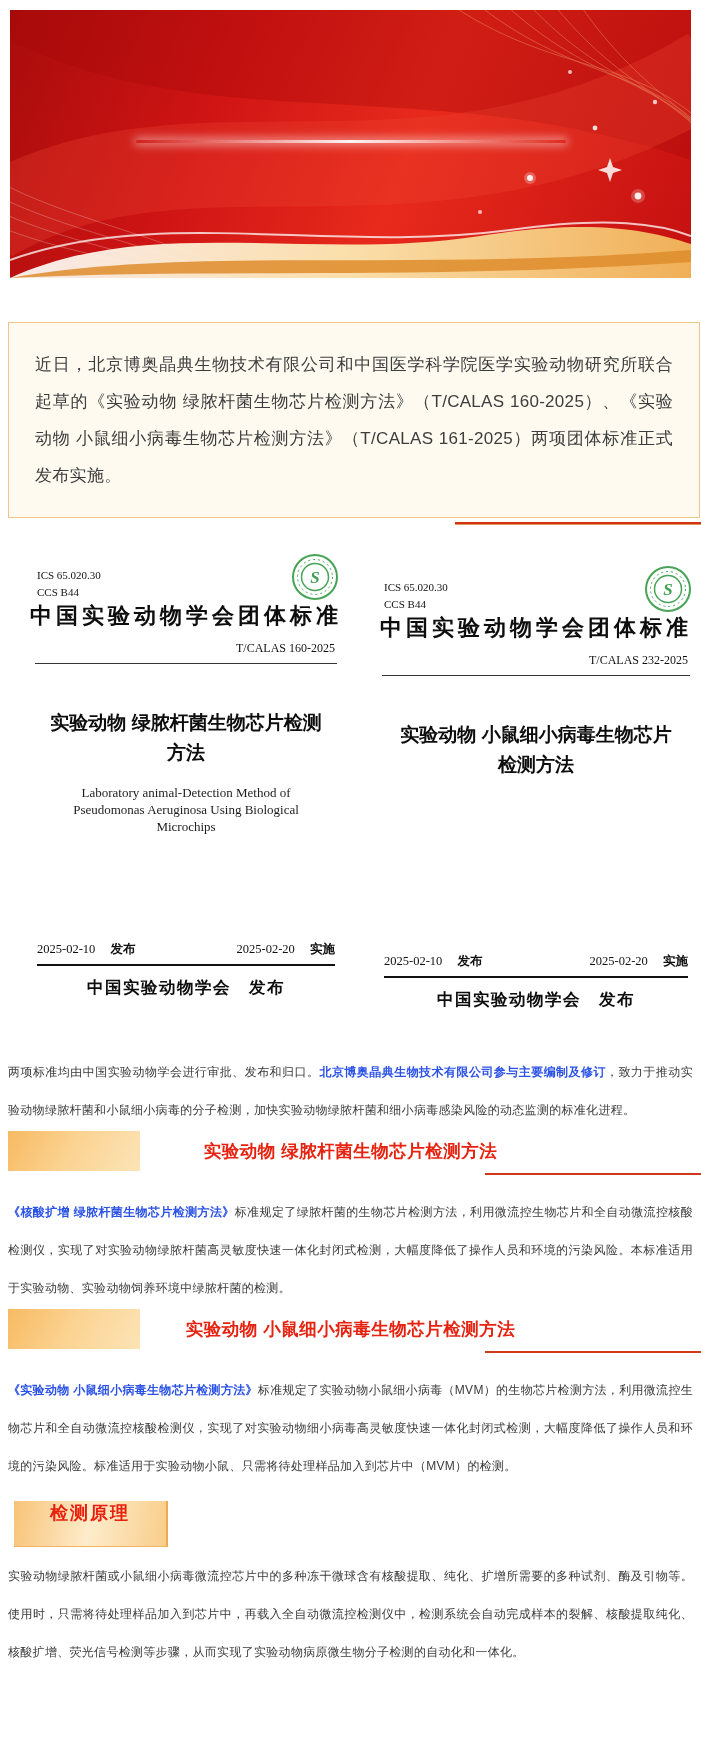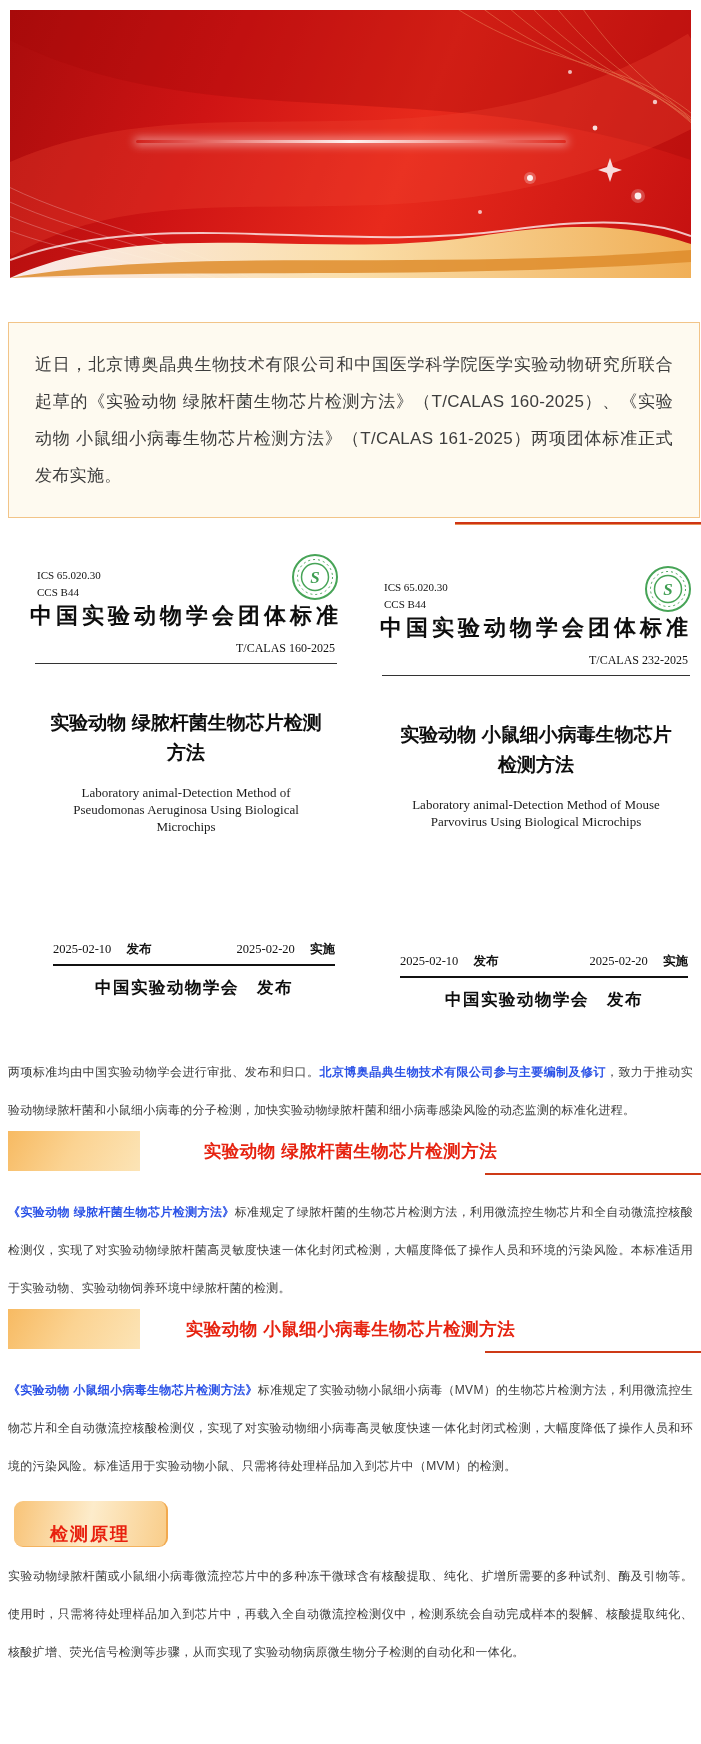--- a/index.html
+++ b/index.html
@@ -35,21 +35,21 @@
   .cover-codes{font-family:"Liberation Serif",serif;font-size:11px;line-height:1.55;color:#111;}
   .logo-svg{width:48px;height:48px;display:block;}
   .cover-org{text-align:center;font-family:"Liberation Serif",serif;font-weight:700;
              font-size:22px;letter-spacing:4px;color:#0d0d0d;white-space:nowrap;}
   .cover-no{margin:10px 12px 0 0;text-align:right;font-family:"Liberation Serif",serif;font-size:12px;color:#111;}
   .cover-rule{border:none;border-top:1px solid #333;margin:7px 10px 0 10px;}
   .cover-title{margin-top:44px;padding:0 22px;text-align:center;font-weight:700;font-size:19px;
                line-height:30px;color:#0d0d0d;}
   .cover-en{margin-top:16px;padding:0 26px;text-align:center;font-family:"Liberation Serif",serif;
             font-size:13px;line-height:17px;color:#1c1c1c;}
-  .cover-footer{position:absolute;left:16px;right:0;bottom:0;padding:0 12px 0 12px;}
+  .cover-footer{position:absolute;left:0;right:0;bottom:0;padding:0 12px 0 12px;}
   .cover-dates{display:flex;justify-content:space-between;font-family:"Liberation Serif",serif;
                font-size:12.5px;color:#111;}
   .date-pair span{display:inline-block;}
   .date-pair .d-label{margin-left:12px;font-family:"Liberation Sans",sans-serif;font-weight:700;font-size:12.5px;}
   .cover-rule2{border:none;border-top:2.5px solid #111;margin-top:6px;}
   .cover-pub{margin-top:11px;padding-bottom:14px;text-align:center;font-weight:700;font-size:16.5px;
              letter-spacing:1.5px;color:#0d0d0d;}
 
   
   .para{margin:0 8px;font-size:12px;line-height:38px;text-align:justify;letter-spacing:.3px;color:#3a3a3a;}
@@ -60,23 +60,23 @@
 
   
   .sec-row{position:relative;height:40px;margin-top:2px;}
   .gold-bar{position:absolute;left:8px;top:0;width:132px;height:40px;
             background:linear-gradient(118deg,#f7ba62 0%,#fbd392 48%,#fce4b6 100%);}
   .sec-title{position:absolute;left:0;right:0;top:50%;transform:translateY(-50%);
              text-align:center;font-weight:700;font-size:17.5px;color:#e62310;letter-spacing:.5px;}
   .sec-underline{position:absolute;right:0;bottom:-4px;width:216px;height:2px;background:#ce3a17;}
 
   
-  .badge{margin:16px 0 4px 14px;width:152px;height:45px;display:flex;align-items:flex-end;justify-content:center;
+  .badge{margin:16px 0 4px 14px;width:152px;height:45px;display:flex;align-items:flex-start;justify-content:center;
          background:linear-gradient(100deg,#f8c377 0%,#fdeccb 50%,#f9cd8a 100%);
-         border-right:2px solid #f2a94e;border-bottom:1px solid #f4b35f;border-radius:9px;}
+         border-right:2px solid #f2a94e;border-bottom:1px solid #f4b35f;}
   .badge-label{font-weight:700;font-size:18px;color:#e8200e;letter-spacing:2px;}
 </style>
 </head>
 <body>
 
 <div class="page">
 
   <div class="banner">
     <svg class="banner-art" viewBox="0 0 681 268" preserveAspectRatio="none">
       <defs>
@@ -173,21 +173,20 @@
           <circle cx="24" cy="24" r="22" fill="none" stroke="#47a457" stroke-width="2"></circle>
           <circle cx="24" cy="24" r="17.5" fill="none" stroke="#47a457" stroke-width="1" stroke-dasharray="2 3"></circle>
           <circle cx="24" cy="24" r="13.5" fill="none" stroke="#47a457" stroke-width="1.5"></circle>
           <text x="24" y="30" text-anchor="middle" font-size="17" font-family="Liberation Serif, serif" font-style="italic" font-weight="bold" fill="#3f9e52">S</text>
         </svg>
       </div>
       <div class="cover-org">中国实验动物学会团体标准</div>
       <div class="cover-no">T/CALAS 232-2025</div>
       <hr class="cover-rule">
       <div class="cover-title">实验动物 小鼠细小病毒生物芯片检测方法</div>
-      <div class="cover-en">Laboratory animal-Detection Method of Mouse Parvovirus Using Biological Microchips</div>
       <div class="cover-footer">
         <div class="cover-dates">
           <span class="date-pair">
             <span>2025-02-10</span>
             <span class="d-label">发布</span>
           </span>
           <span class="date-pair">
             <span>2025-02-20</span>
             <span class="d-label">实施</span>
           </span>
@@ -200,21 +199,21 @@
   </div>
 
   <p class="para p-overview"><span>两项标准均由中国实验动物学会进行审批、发布和归口。</span><a class="blue-link">北京博奥晶典生物技术有限公司参与主要编制及修订</a><span>，致力于推动实验动物绿脓杆菌和小鼠细小病毒的分子检测，加快实验动物绿脓杆菌和细小病毒感染风险的动态监测的标准化进程。</span></p>
 
   <div class="sec-row">
     <div class="gold-bar"></div>
     <div class="sec-title">实验动物 绿脓杆菌生物芯片检测方法</div>
     <div class="sec-underline"></div>
   </div>
 
-  <p class="para p-sec"><a class="blue-link">《实验动物 绿脓杆菌生物芯片检测方法》</a><span>标准规定了绿脓杆菌的生物芯片检测方法，利用微流控生物芯片和全自动微流控核酸检测仪，实现了对实验动物绿脓杆菌高灵敏度快速一体化封闭式检测，大幅度降低了操作人员和环境的污染风险。本标准适用于实验动物、实验动物饲养环境中绿脓杆菌的检测。</span></p>
+  <p class="para p-sec"><a class="blue-link">《核酸扩增 绿脓杆菌生物芯片检测方法》</a><span>标准规定了绿脓杆菌的生物芯片检测方法，利用微流控生物芯片和全自动微流控核酸检测仪，实现了对实验动物绿脓杆菌高灵敏度快速一体化封闭式检测，大幅度降低了操作人员和环境的污染风险。本标准适用于实验动物、实验动物饲养环境中绿脓杆菌的检测。</span></p>
 
   <div class="sec-row">
     <div class="gold-bar"></div>
     <div class="sec-title">实验动物 小鼠细小病毒生物芯片检测方法</div>
     <div class="sec-underline"></div>
   </div>
 
   <p class="para p-sec"><a class="blue-link">《实验动物 小鼠细小病毒生物芯片检测方法》</a><span>标准规定了实验动物小鼠细小病毒（MVM）的生物芯片检测方法，利用微流控生物芯片和全自动微流控核酸检测仪，实现了对实验动物细小病毒高灵敏度快速一体化封闭式检测，大幅度降低了操作人员和环境的污染风险。标准适用于实验动物小鼠、只需将待处理样品加入到芯片中（MVM）的检测。</span></p>
 
   <div class="badge">

